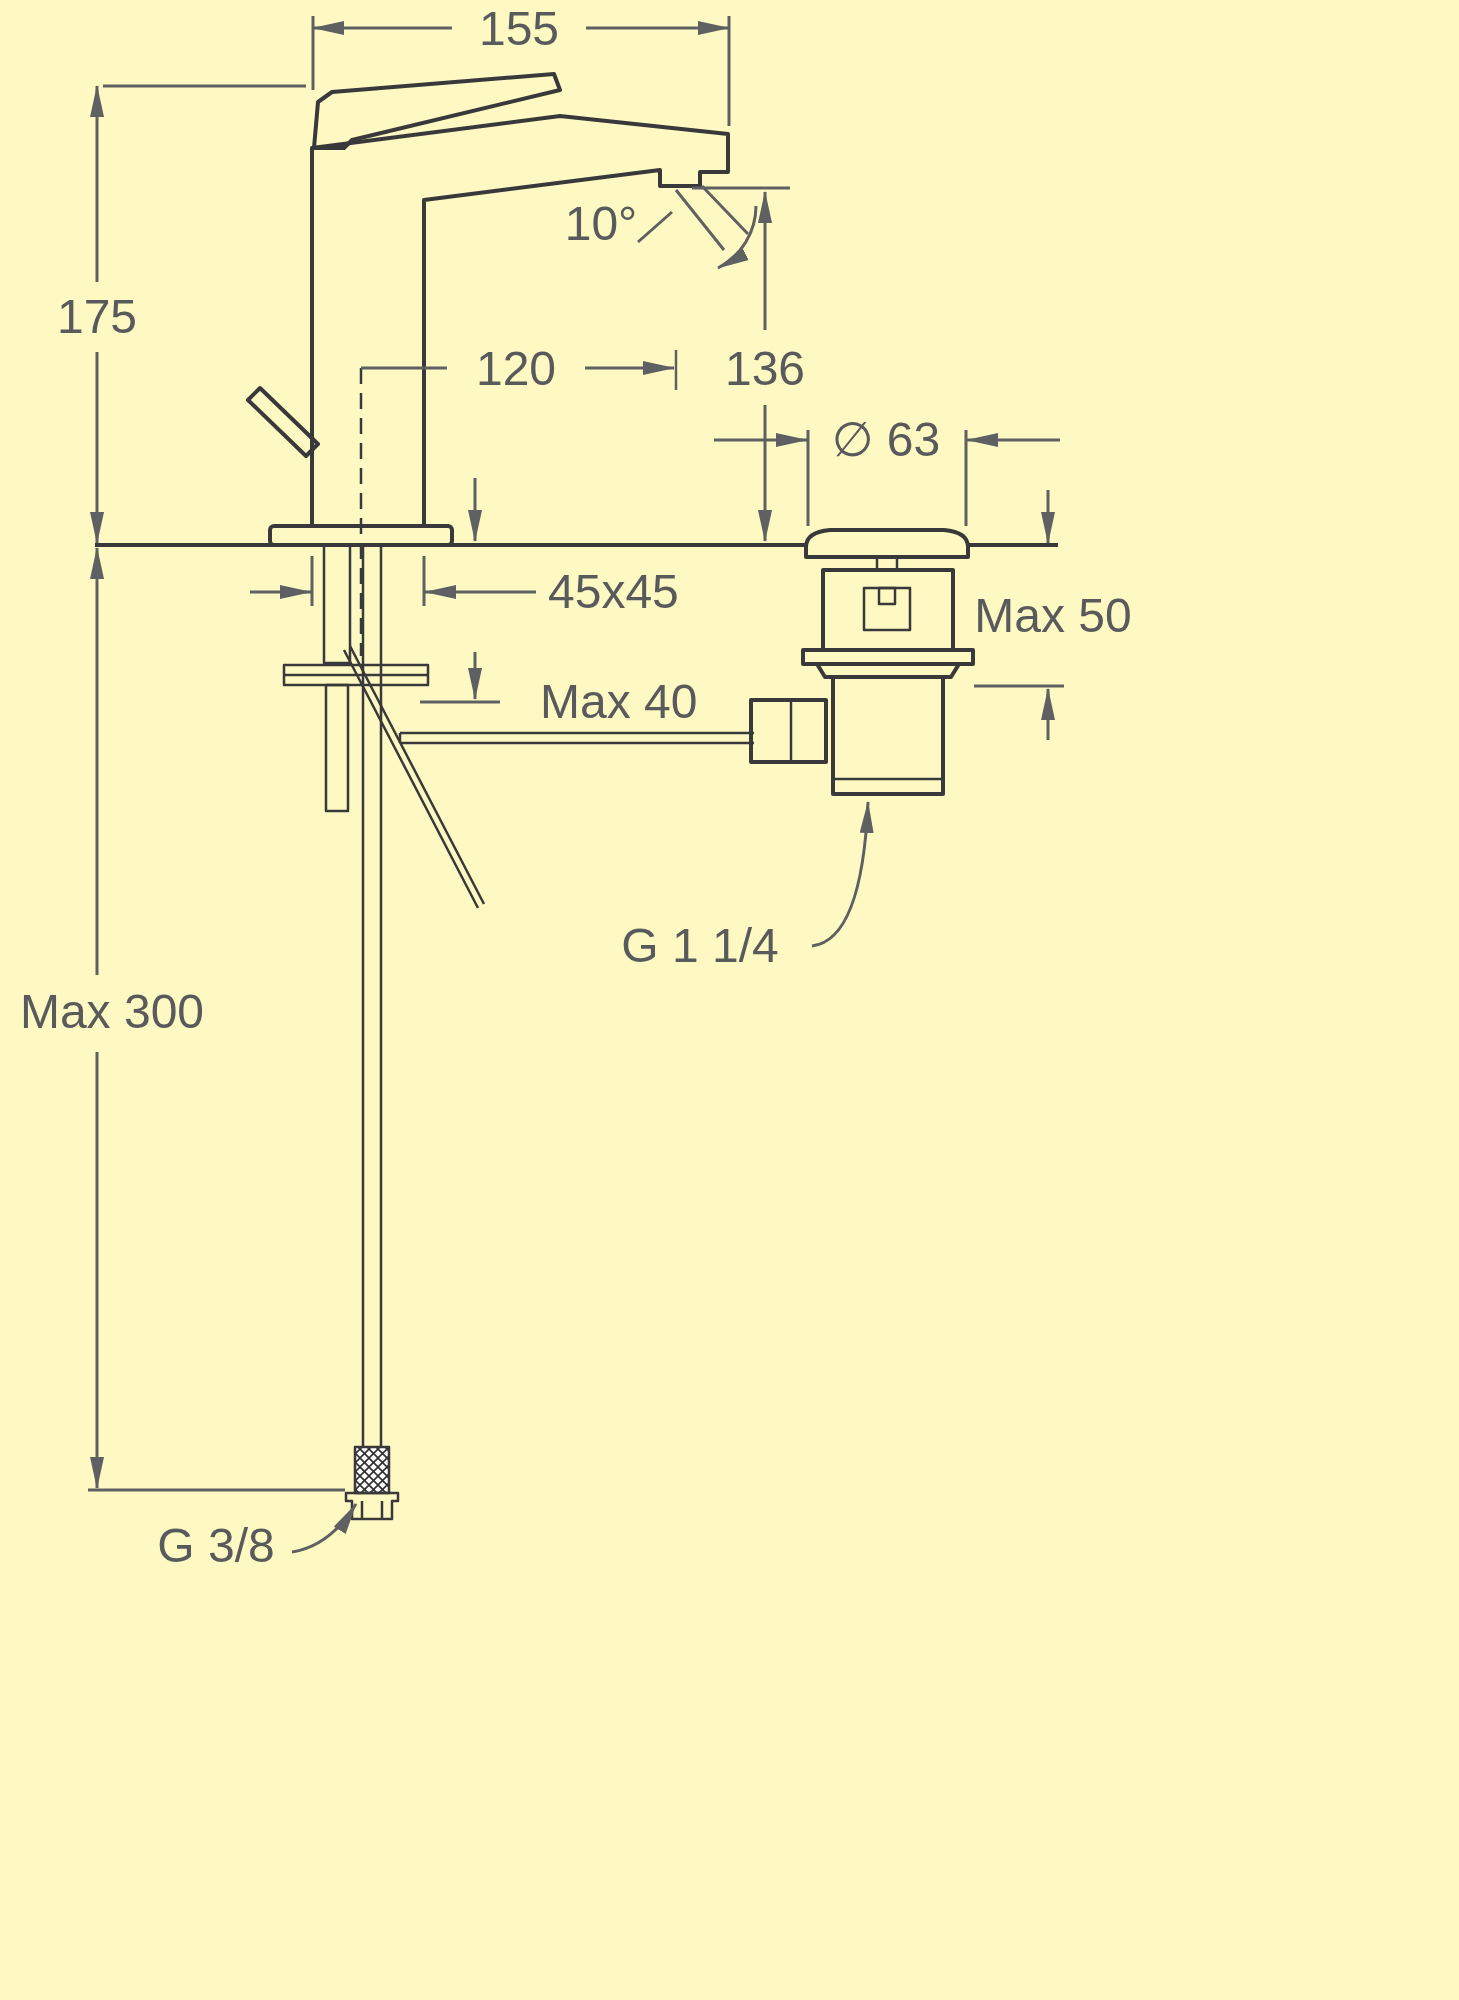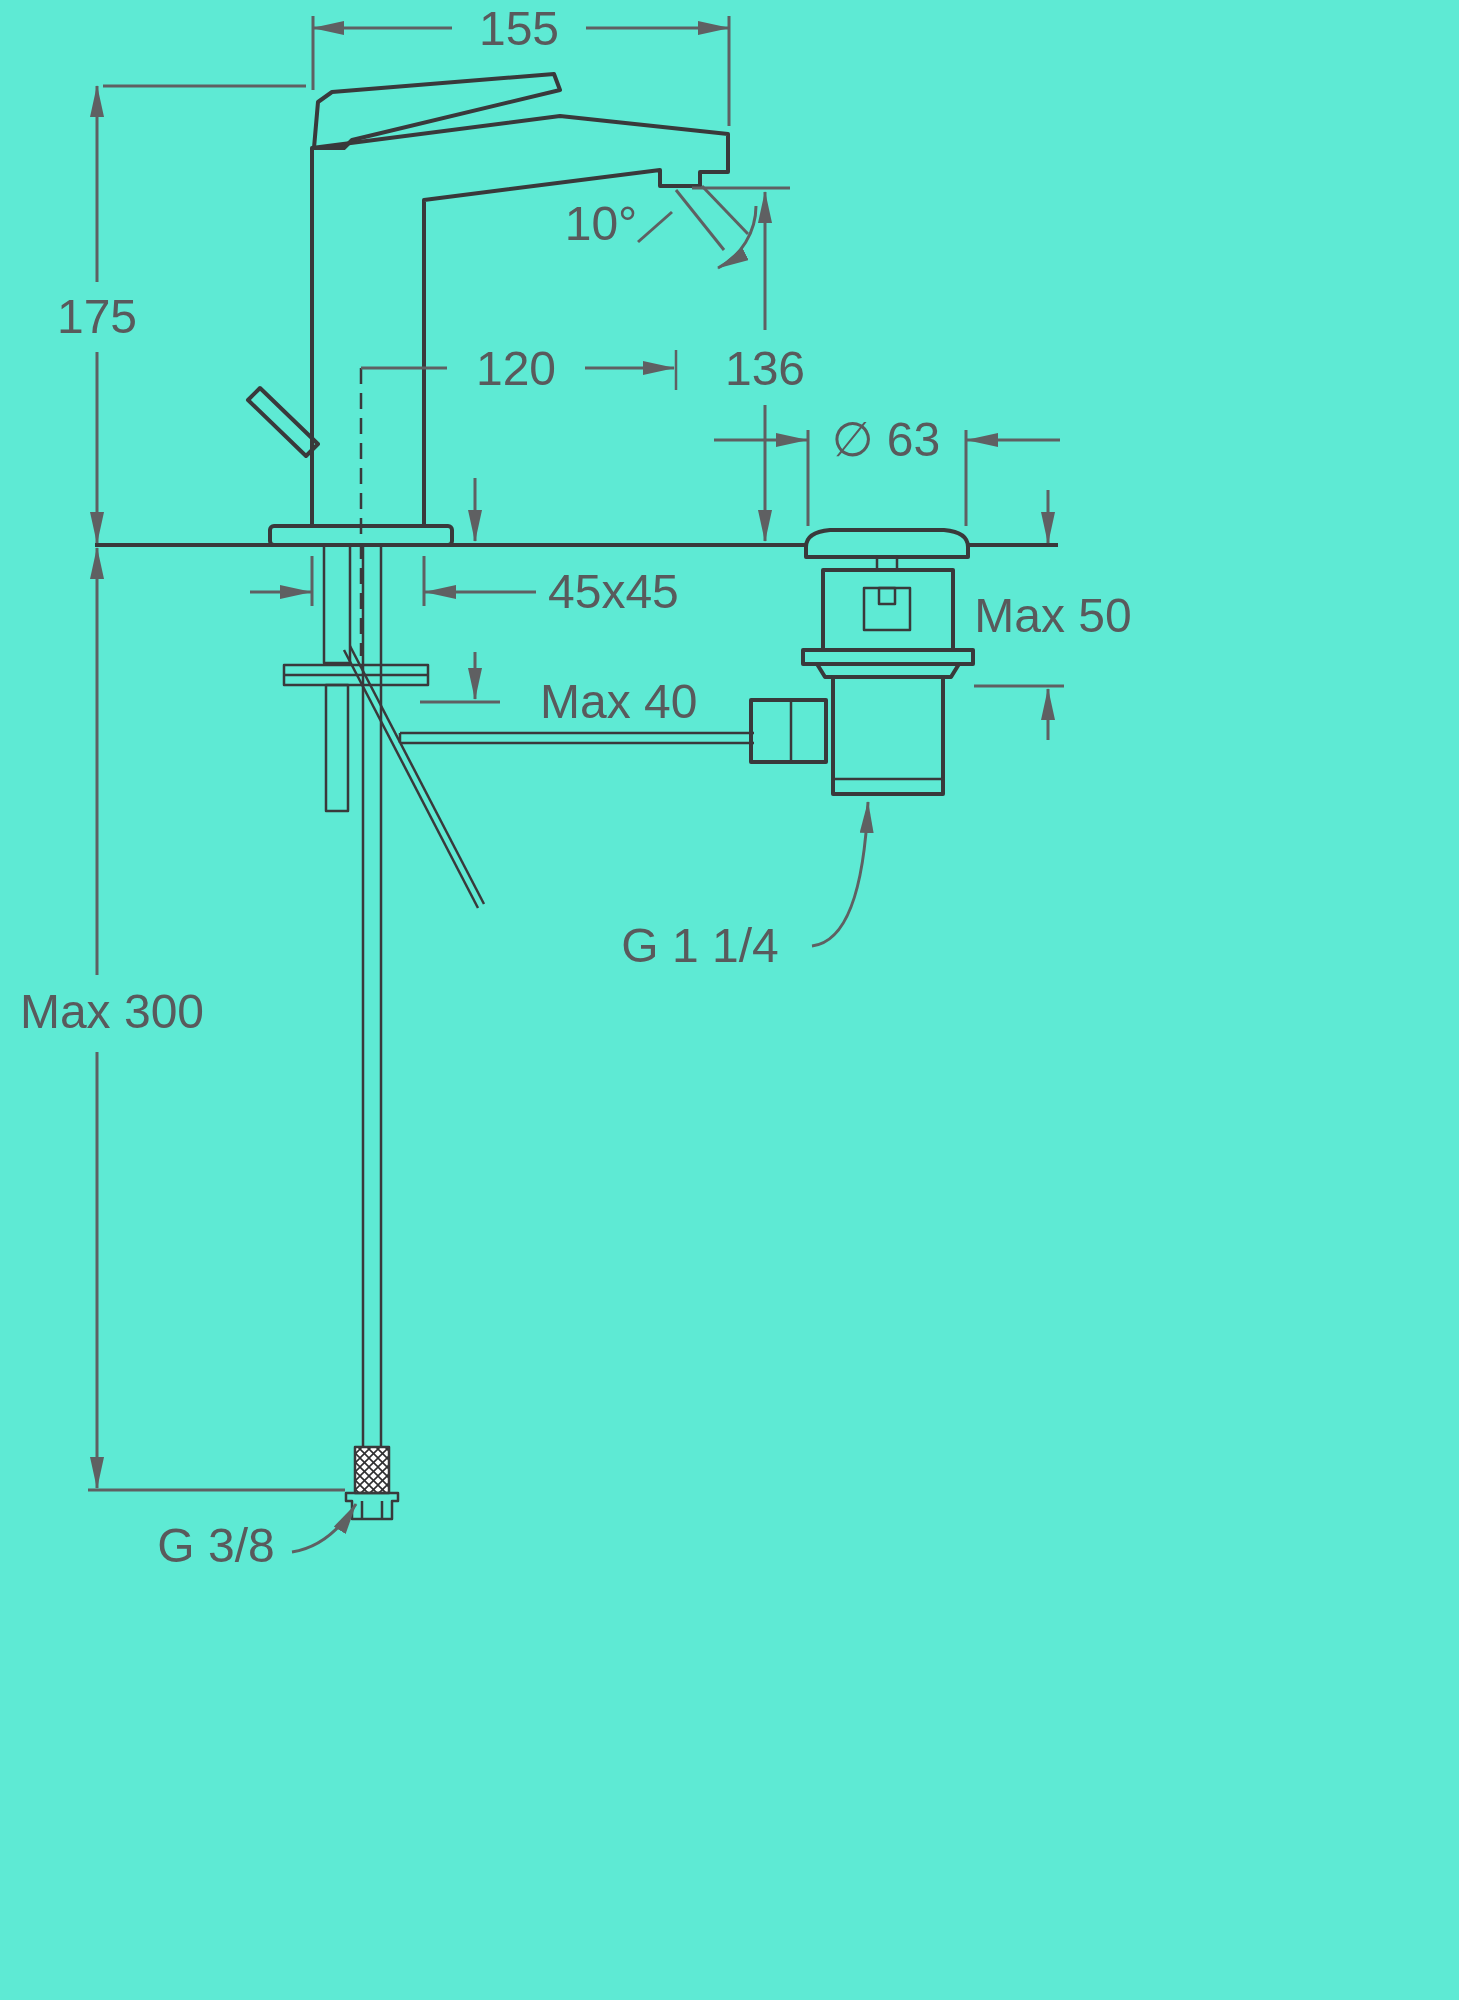--- a/index.html
+++ b/index.html
@@ -1,16 +1,16 @@
 <!DOCTYPE html>
 <html><head>
 <meta charset="utf-8">
 <style>
   html,body{margin:0;padding:0;background:#ffffff;}
-  .canvas{position:relative;width:1459px;height:2000px;background:#5eead4;overflow:hidden;}
+  .canvas{position:relative;width:1459px;height:2000px;background:#fef9c3;overflow:hidden;}
   svg{display:block;}
   .draw{stroke:#39393b;stroke-width:4;fill:none;stroke-linejoin:round;stroke-linecap:butt;}
   .thin{stroke-width:2.5;}
   .dash{stroke-dasharray:16 9;stroke-width:2.5;}
   .dim{stroke:#5f6062;stroke-width:3;fill:none;stroke-linecap:butt;}
   text.lbl{stroke:none;fill:#595a5c;font-family:"Liberation Sans", sans-serif;font-size:48px;}
 </style>
 </head>
 <body>
 

